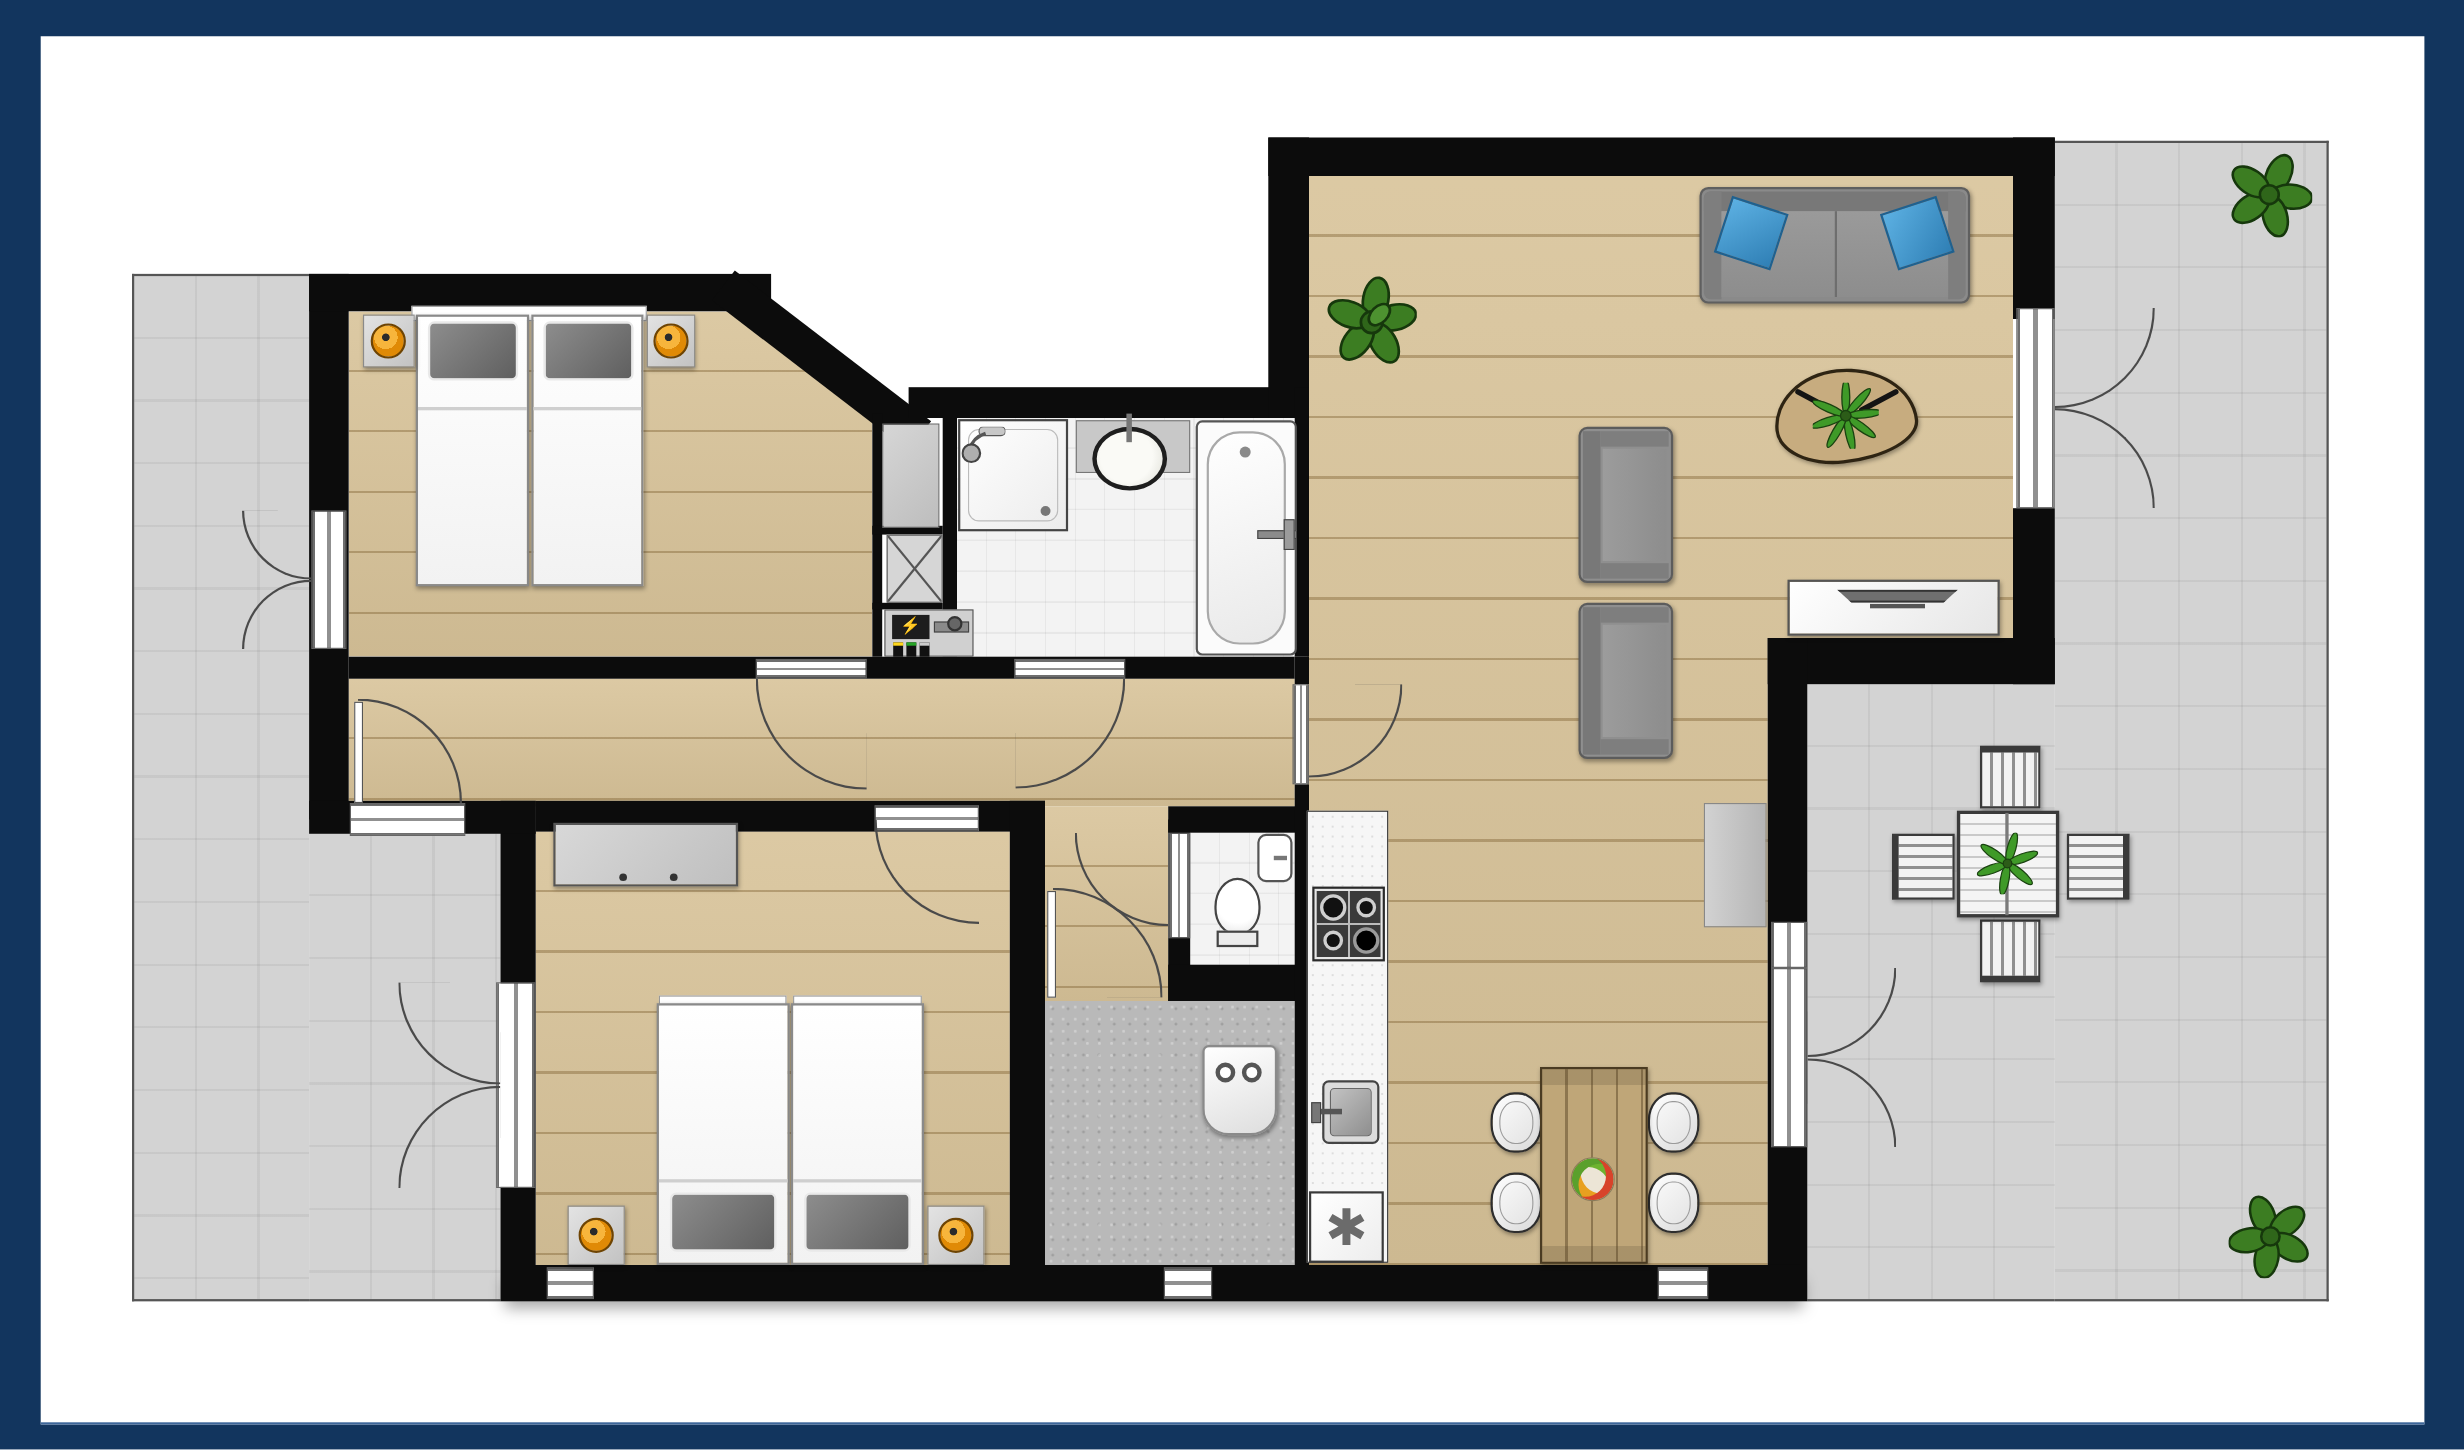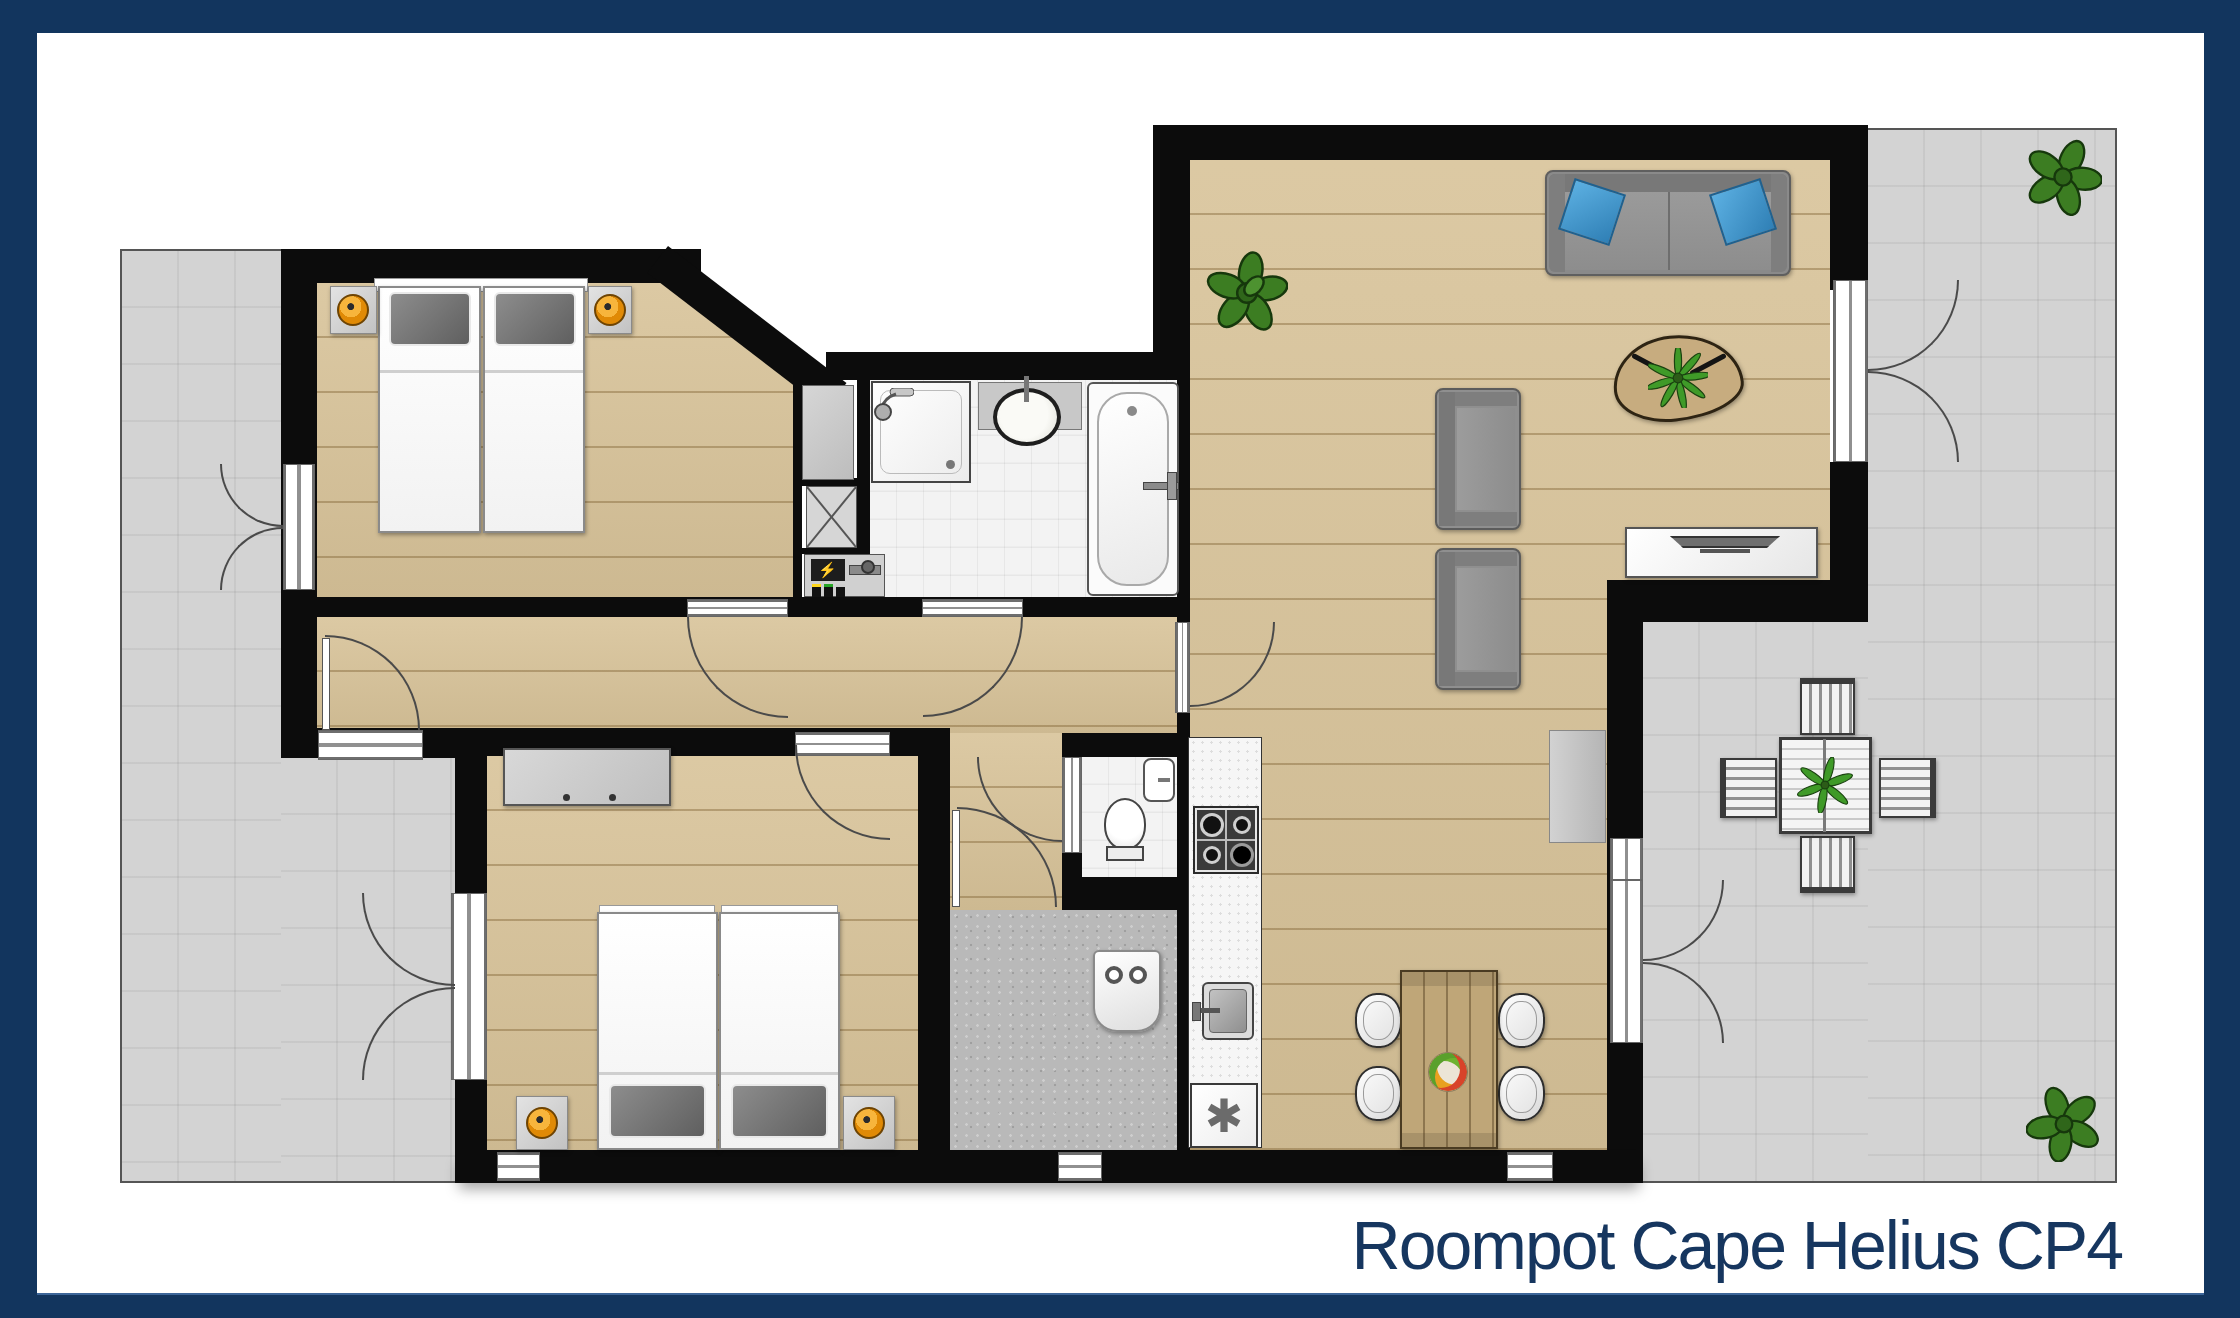--- a/index.html
+++ b/index.html
@@ -354,17 +354,16 @@
           <ellipse cx="50" cy="24" rx="14" ry="24" transform="rotate(50 50 50)"></ellipse>
       <ellipse cx="50" cy="24" rx="14" ry="24" transform="rotate(120 50 50)"></ellipse>
           <ellipse cx="50" cy="24" rx="14" ry="24" transform="rotate(190 50 50)"></ellipse>
       <ellipse cx="50" cy="24" rx="14" ry="24" transform="rotate(260 50 50)"></ellipse>
           <circle cx="50" cy="50" r="11" fill="#2f661a"></circle>
         </g>
       </svg>
   </div>
   <div class="abs" style="left:1228px;top:210px;width:0;height:0;"></div>
 
-  <div class="title" style="right:118px;top:1206px;">Roompot Cape Helius CP4</div>
   <div class="frame"></div>
   <div class="frame-accent"></div>
 
 </div>
 
 </body></html>

